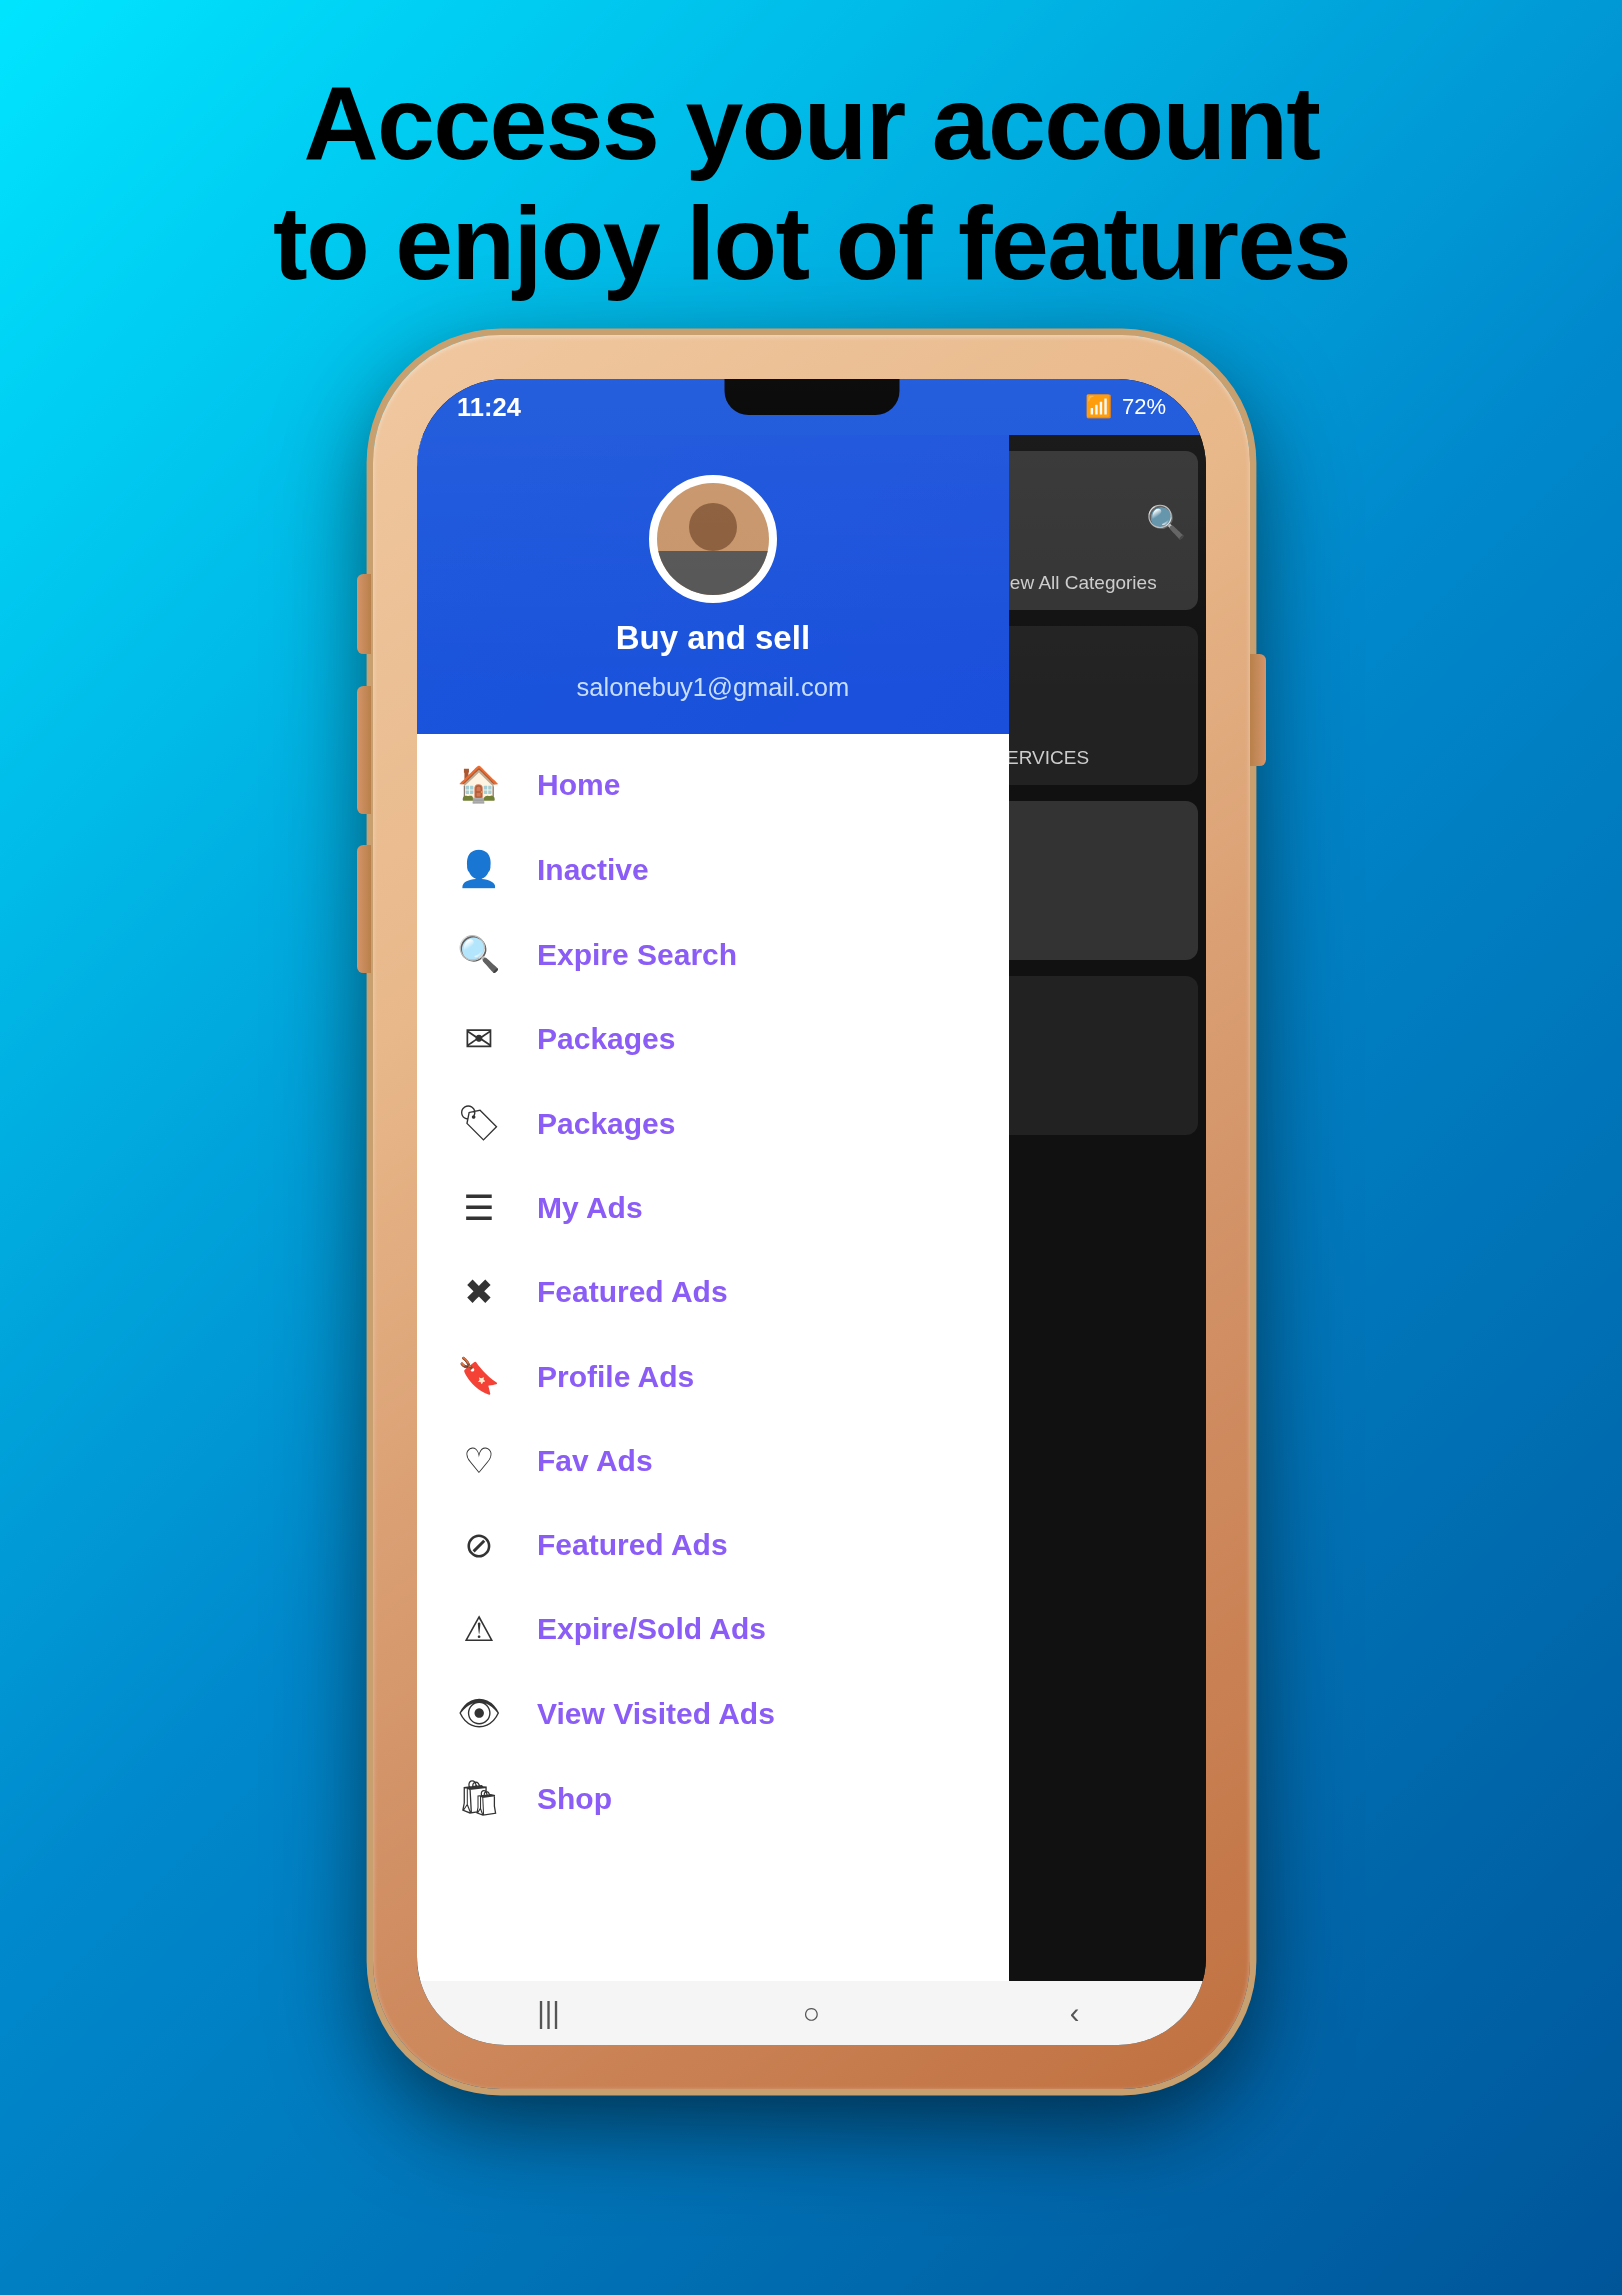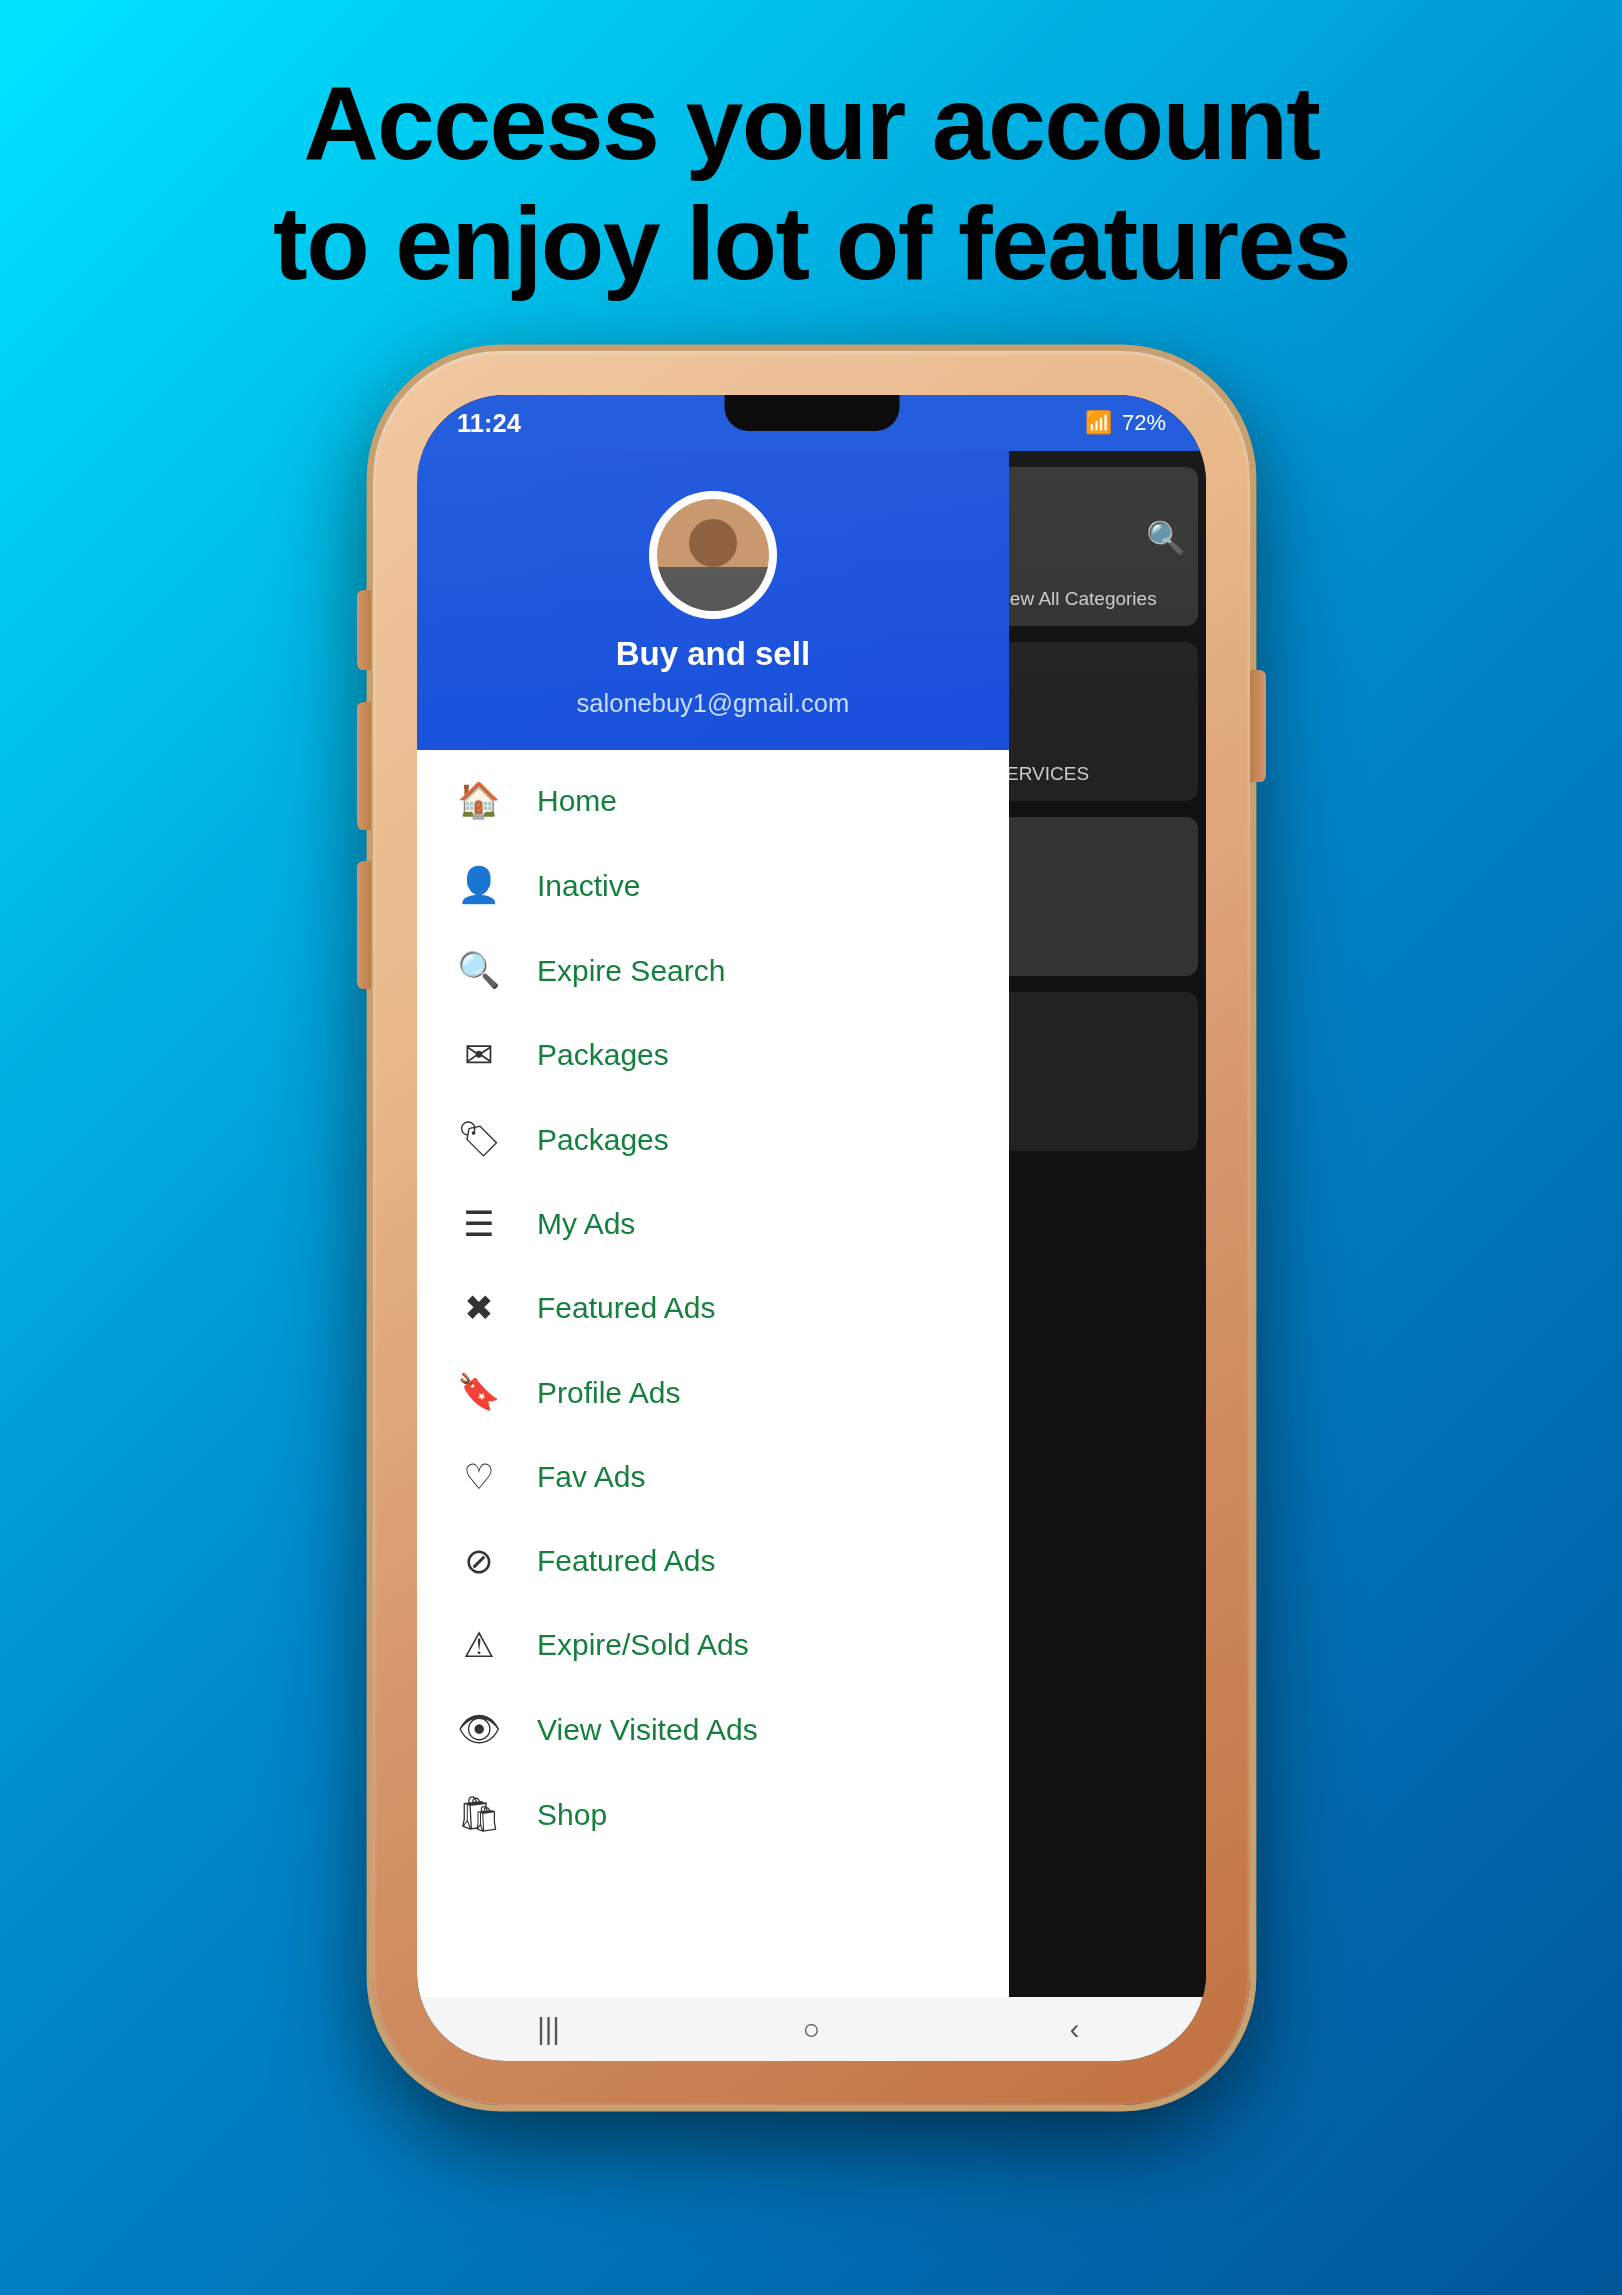--- a/index.html
+++ b/index.html
@@ -11,21 +11,21 @@
       display: flex;
       flex-direction: column;
       align-items: center;
       font-family: 'Arial', sans-serif;
       overflow: hidden;
     }
 
     .headline {
       text-align: center;
       margin-top: 64px;
-      margin-bottom: 48px;
+      margin-bottom: 32px;
     }
 
     .headline h1 {
       font-size: 104px;
       font-weight: 900;
       color: #000;
       line-height: 1.15;
       letter-spacing: -1.6px;
     }
 
@@ -254,22 +254,22 @@
     .menu-icon {
       width: 44px;
       text-align: center;
       font-size: 35px;
       color: #333;
       flex-shrink: 0;
     }
 
     .menu-label {
       font-size: 30px;
-      color: #15803d;
-      font-weight: 400;
+      color: #8b5cf6;
+      font-weight: 700;
     }
 
     
     .bottom-nav {
       position: absolute;
       bottom: 0;
       left: 0;
       right: 0;
       height: 64px;
       background: #f5f5f5;

